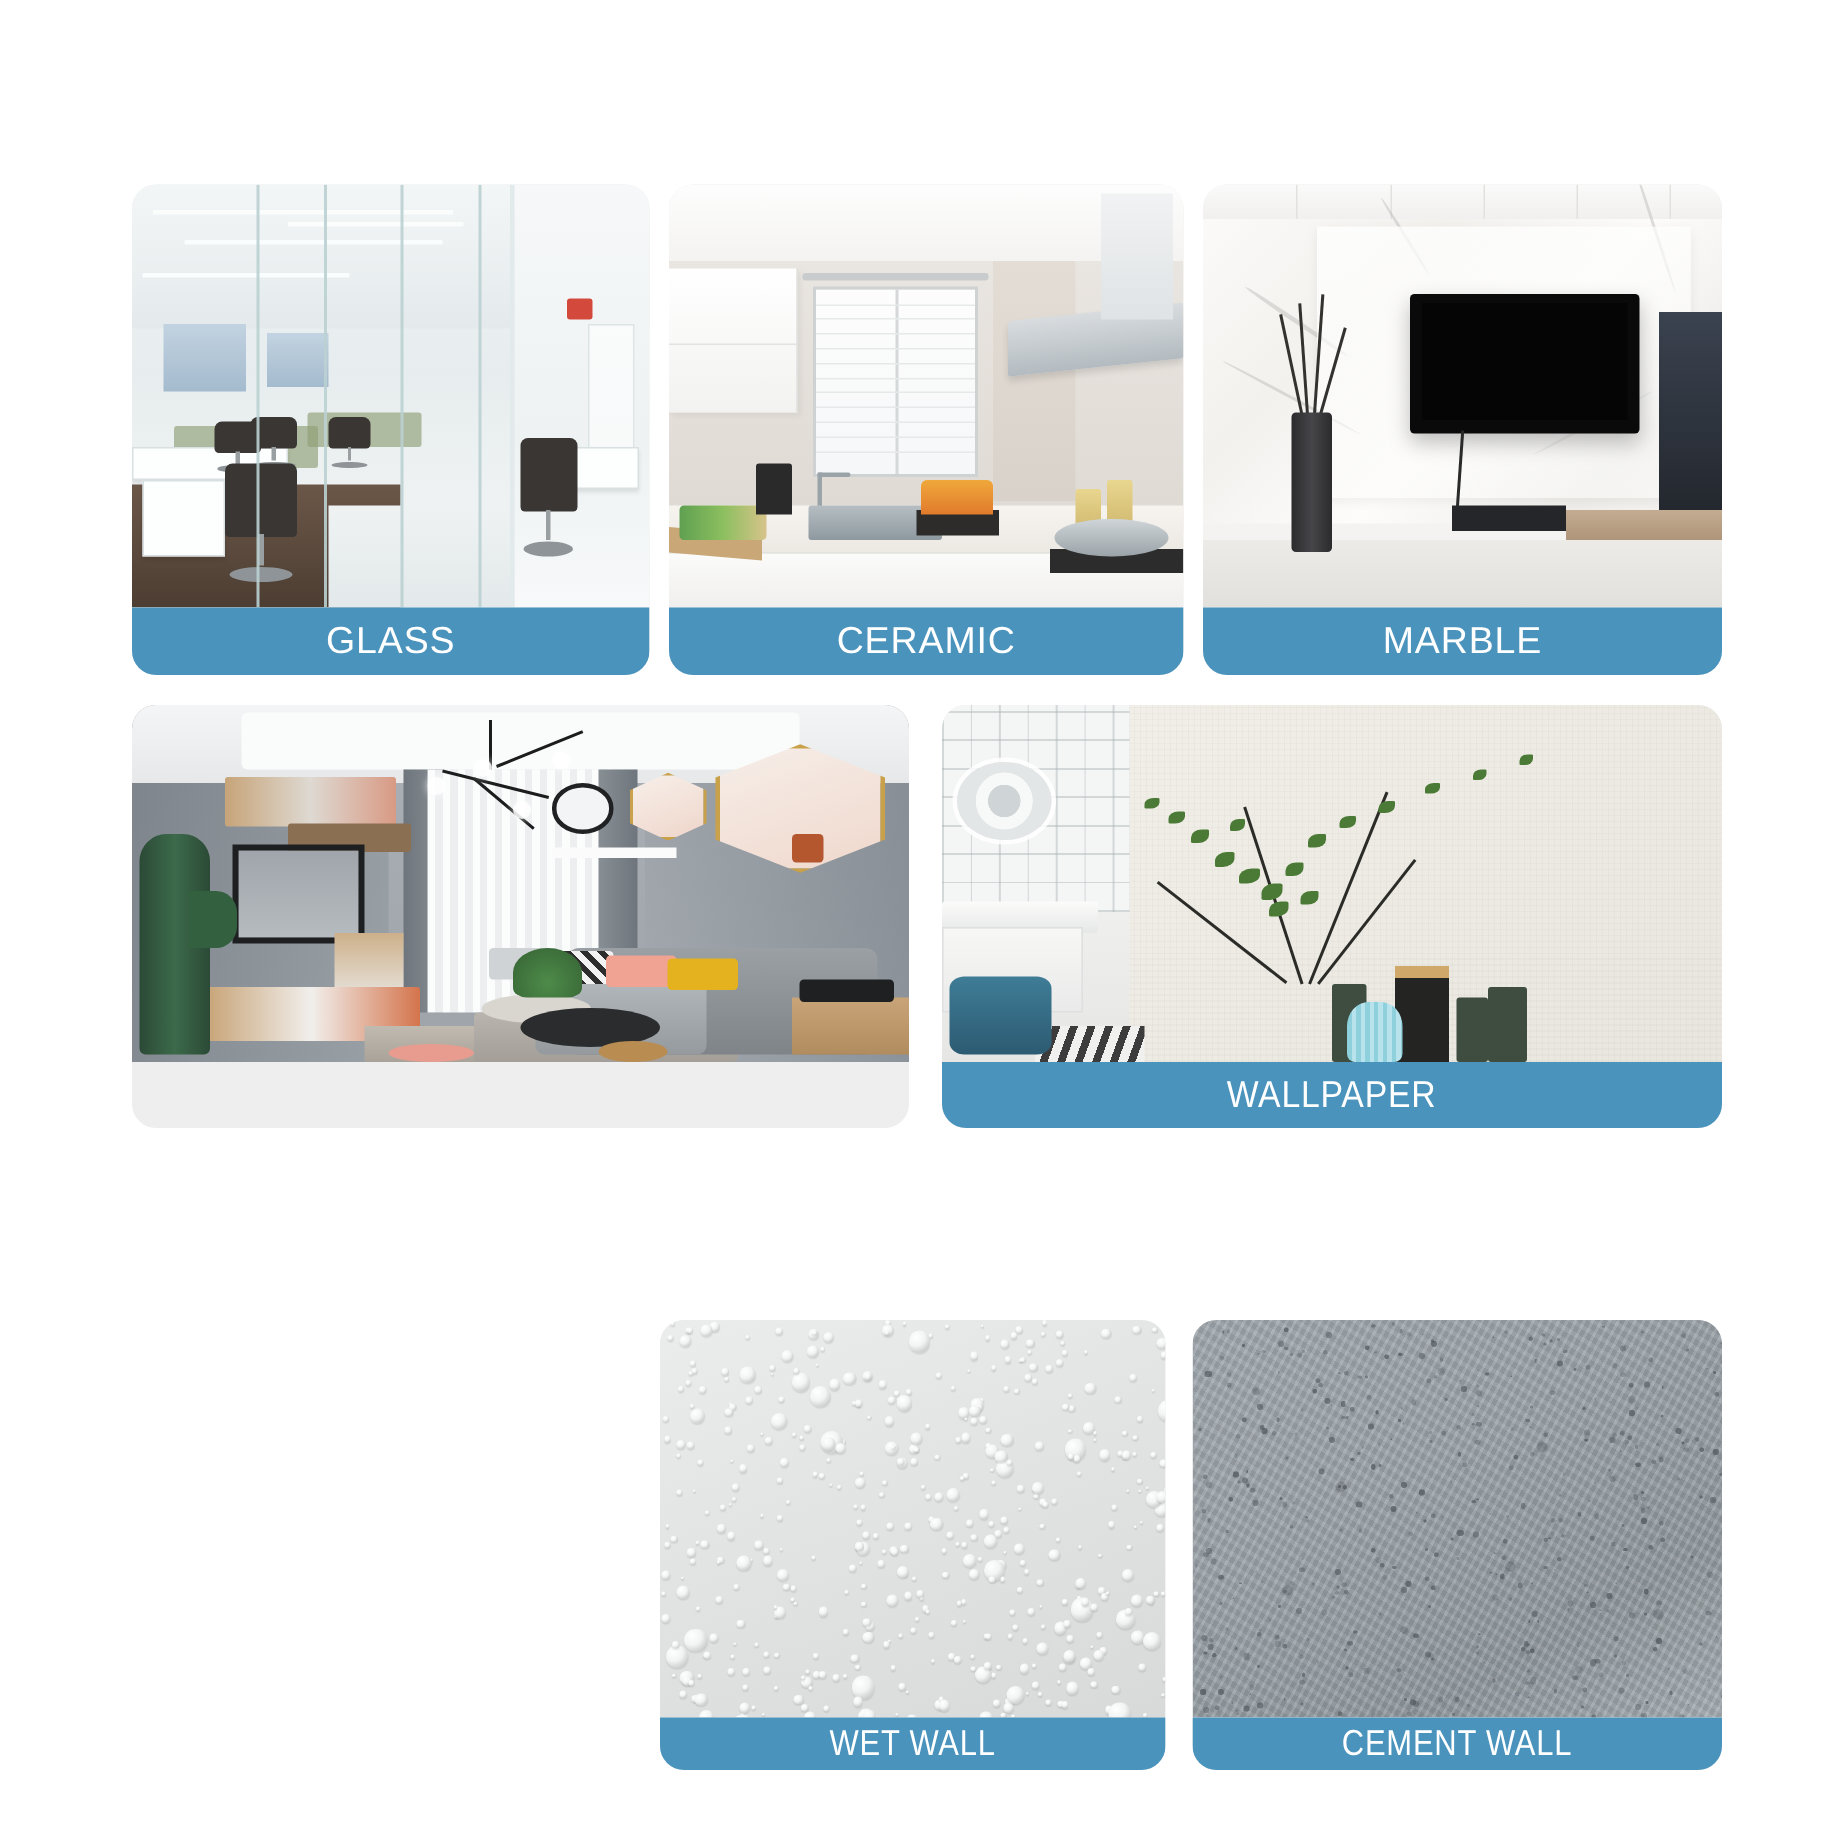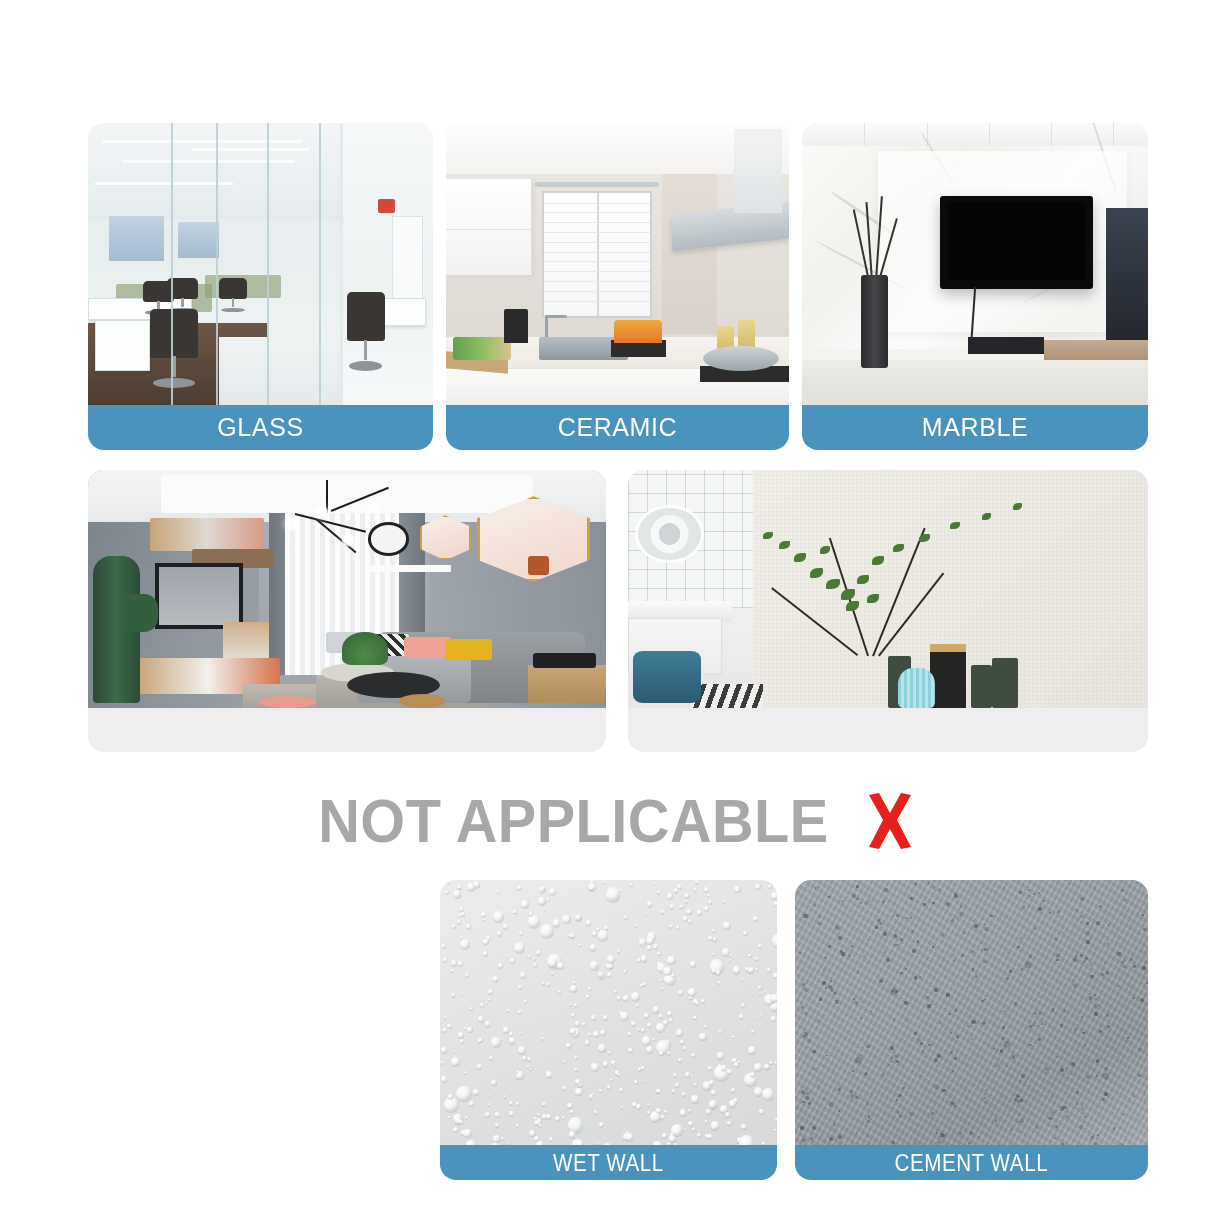--- a/index.html
+++ b/index.html
@@ -557,28 +557,25 @@
         <div class="leaf" style="left:46%;top:52%;width:12px;height:9px;"></div>
         <div class="leaf" style="left:37%;top:32%;width:10px;height:8px;"></div>
 
         <div class="gvase" style="left:50%;width:4.5%;height:22%;"></div>
         <div class="bvase cork" style="left:58%;width:7%;height:27%;"></div>
         <div class="gvase" style="left:66%;width:4%;height:18%;"></div>
         <div class="gvase" style="left:70%;width:5%;height:21%;"></div>
         <div class="bluevase" style="left:52%;width:7%;height:17%;"></div>
       </div>
     </div>
+    <div class="label-bar">
+      <span>WALLPAPER</span>
+    </div>
   </div>
 
-  <div class="heading" id="notapplicable-heading">
-    <div class="heading-text">NOT APPLICABLE</div>
-    <svg class="cross-icon" viewBox="0 0 50 56">
-      <polygon points="4,2 14,0 25,20 36,0 46,2 32,27 46,54 36,56 25,36 14,56 4,54 18,27" fill="#e8201c"></polygon>
-    </svg>
-  </div>
 
 
   <div class="card r3" id="card-cement">
     <div class="photo">
       <div class="sc-cement" id="cement-specks">
           <div class="speck" style="left:93.05%;top:29.93%;width:3.0px;height:3.0px;opacity:0.32;"></div>
           <div class="speck" style="left:75.79%;top:19.48%;width:1.5px;height:1.5px;opacity:0.61;"></div>
           <div class="speck" style="left:31.31%;top:52.63%;width:2.6px;height:2.6px;opacity:0.33;"></div>
           <div class="speck" style="left:33.78%;top:0.96%;width:2.3px;height:2.3px;opacity:0.51;"></div>
           <div class="speck" style="left:5.65%;top:2.82%;width:1.1px;height:1.1px;opacity:0.65;"></div>

